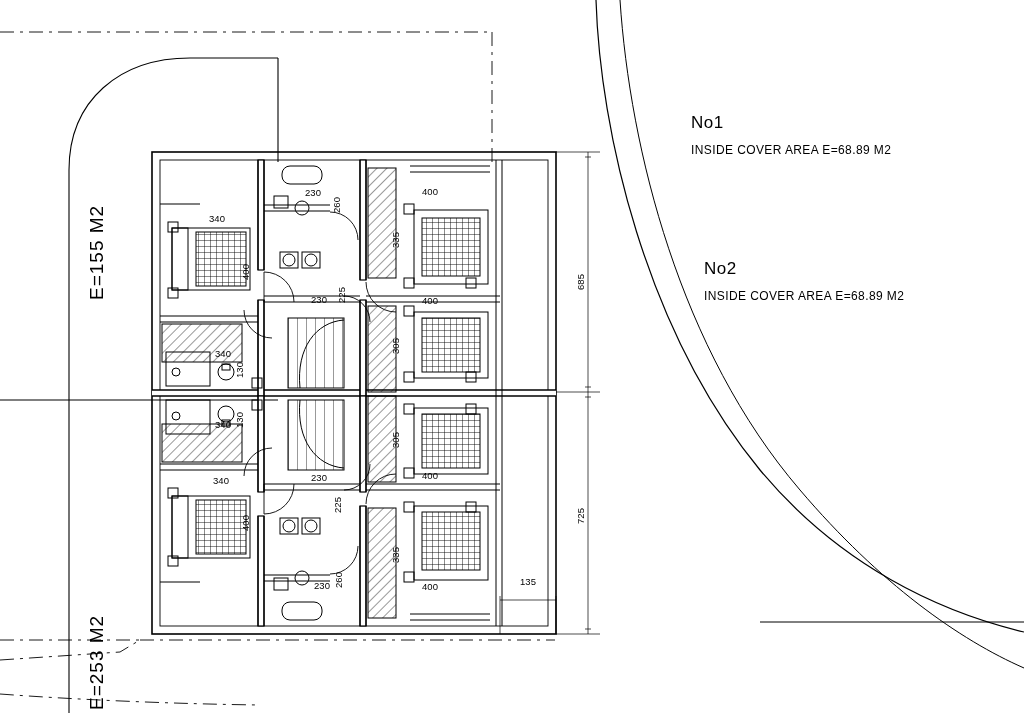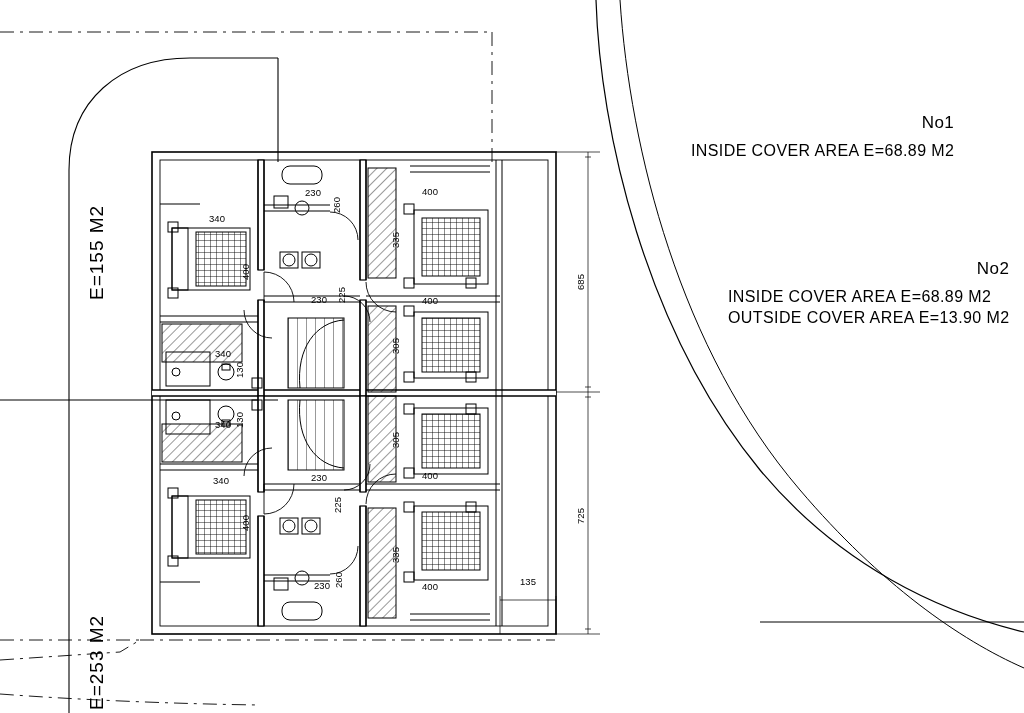--- a/index.html
+++ b/index.html
@@ -22,29 +22,28 @@
     width: 1024px;
     height: 713px;
   }
   .legend {
     position: absolute;
     font-family: "Liberation Sans", sans-serif;
     color: #000;
     white-space: nowrap;
   }
   #legend-no1 { left: 691px; top: 113px; }
-  #legend-no2 { left: 728px; top: 259px; }
+  #legend-no2 { left: 704px; top: 259px; }
   .legend-title {
     font-size: 17px;
     letter-spacing: 0.5px;
     margin-bottom: 7px;
-    text-align: right;
   }
   .legend-line {
-    font-size: 16px;
+    font-size: 12px;
     letter-spacing: 0.4px;
     line-height: 21px;
   }
   .side-label {
     position: absolute;
     font-size: 19px;
     letter-spacing: 1px;
     color: #000;
     transform-origin: left top;
     white-space: nowrap;
@@ -356,16 +355,15 @@
   <div class="side-label" id="side-label-253">E=253 M2</div>
 
   <div class="legend" id="legend-no1">
     <div class="legend-title">No1</div>
     <div class="legend-line">INSIDE COVER AREA E=68.89 M2</div>
   </div>
 
   <div class="legend" id="legend-no2">
     <div class="legend-title">No2</div>
     <div class="legend-line">INSIDE COVER AREA E=68.89 M2</div>
-    <div class="legend-line">OUTSIDE COVER AREA E=13.90 M2</div>
   </div>
 
 </div>
 
 </body></html>

